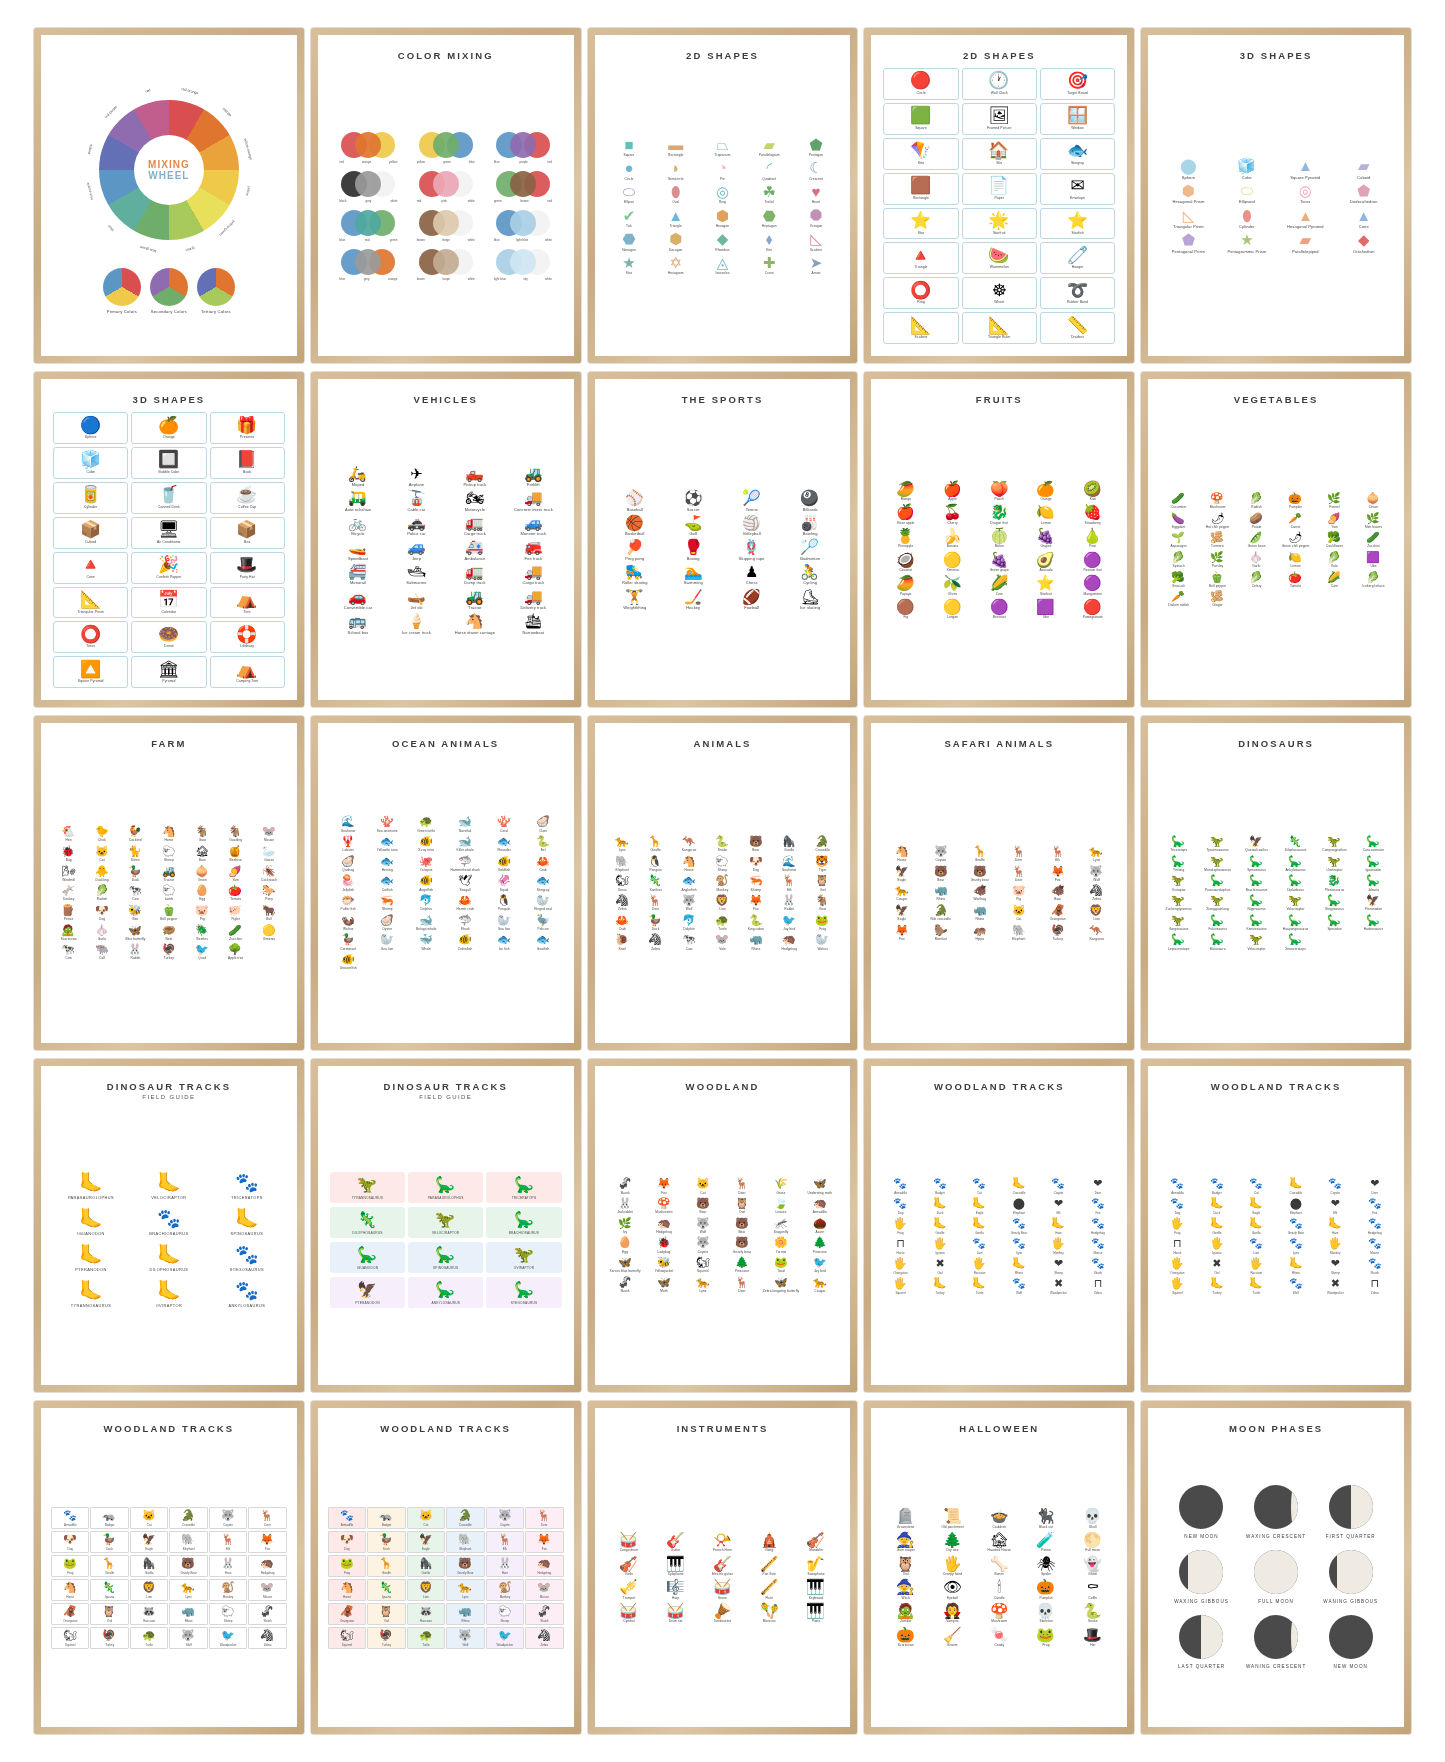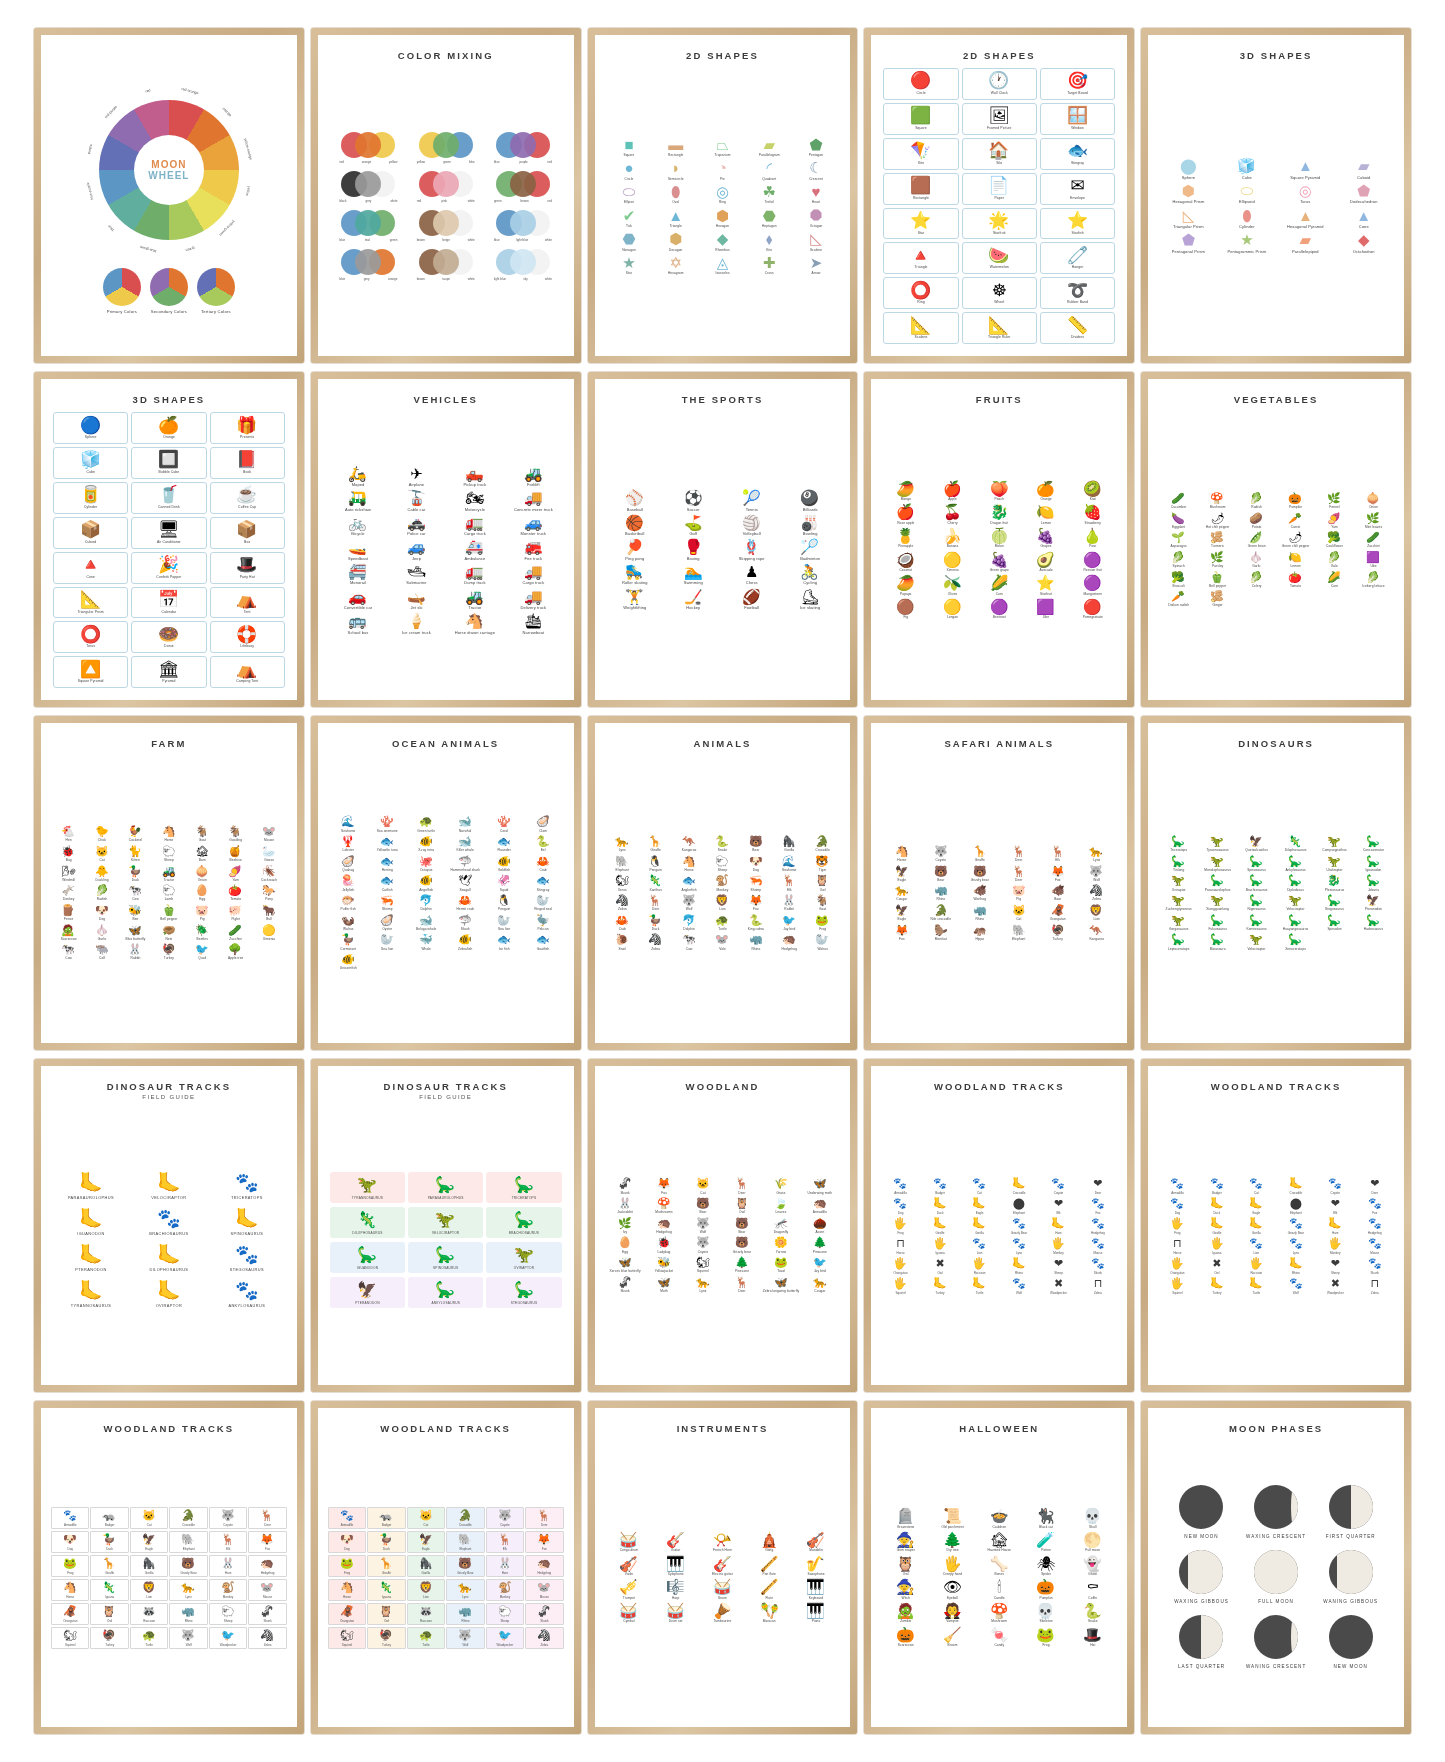--- a/index.html
+++ b/index.html
@@ -179,21 +179,21 @@
 <body>
 
 <div class="grid" id="grid">
     <div class="frame">
       <div class="mat">
         <div class="content">
           <div class="wheel-wrap">
             <div class="wheel-outer">
               <div class="wheel"></div>
               <div class="wheel-hole">
-                <div class="w1">MOON</div>
+                <div class="w1">MIXING</div>
                 <div class="w2">WHEEL</div>
               </div>
               <div class="wheel-label" style="left: 105.223px; top: 4.79408px; transform: translate(-50%, -50%) rotate(15deg);">red-orange</div>
               <div class="wheel-label" style="left: 141.983px; top: 26.0172px; transform: translate(-50%, -50%) rotate(45deg);">orange</div>
               <div class="wheel-label" style="left: 163.206px; top: 62.7768px; transform: translate(-50%, -50%) rotate(75deg);">yellow-orange</div>
               <div class="wheel-label" style="left: 163.206px; top: 105.223px; transform: translate(-50%, -50%) rotate(105deg);">yellow</div>
               <div class="wheel-label" style="left: 141.983px; top: 141.983px; transform: translate(-50%, -50%) rotate(135deg);">yellow-green</div>
               <div class="wheel-label" style="left: 105.223px; top: 163.206px; transform: translate(-50%, -50%) rotate(165deg);">green</div>
               <div class="wheel-label" style="left: 62.7768px; top: 163.206px; transform: translate(-50%, -50%) rotate(195deg);">blue-green</div>
               <div class="wheel-label" style="left: 26.0172px; top: 141.983px; transform: translate(-50%, -50%) rotate(225deg);">blue</div>

